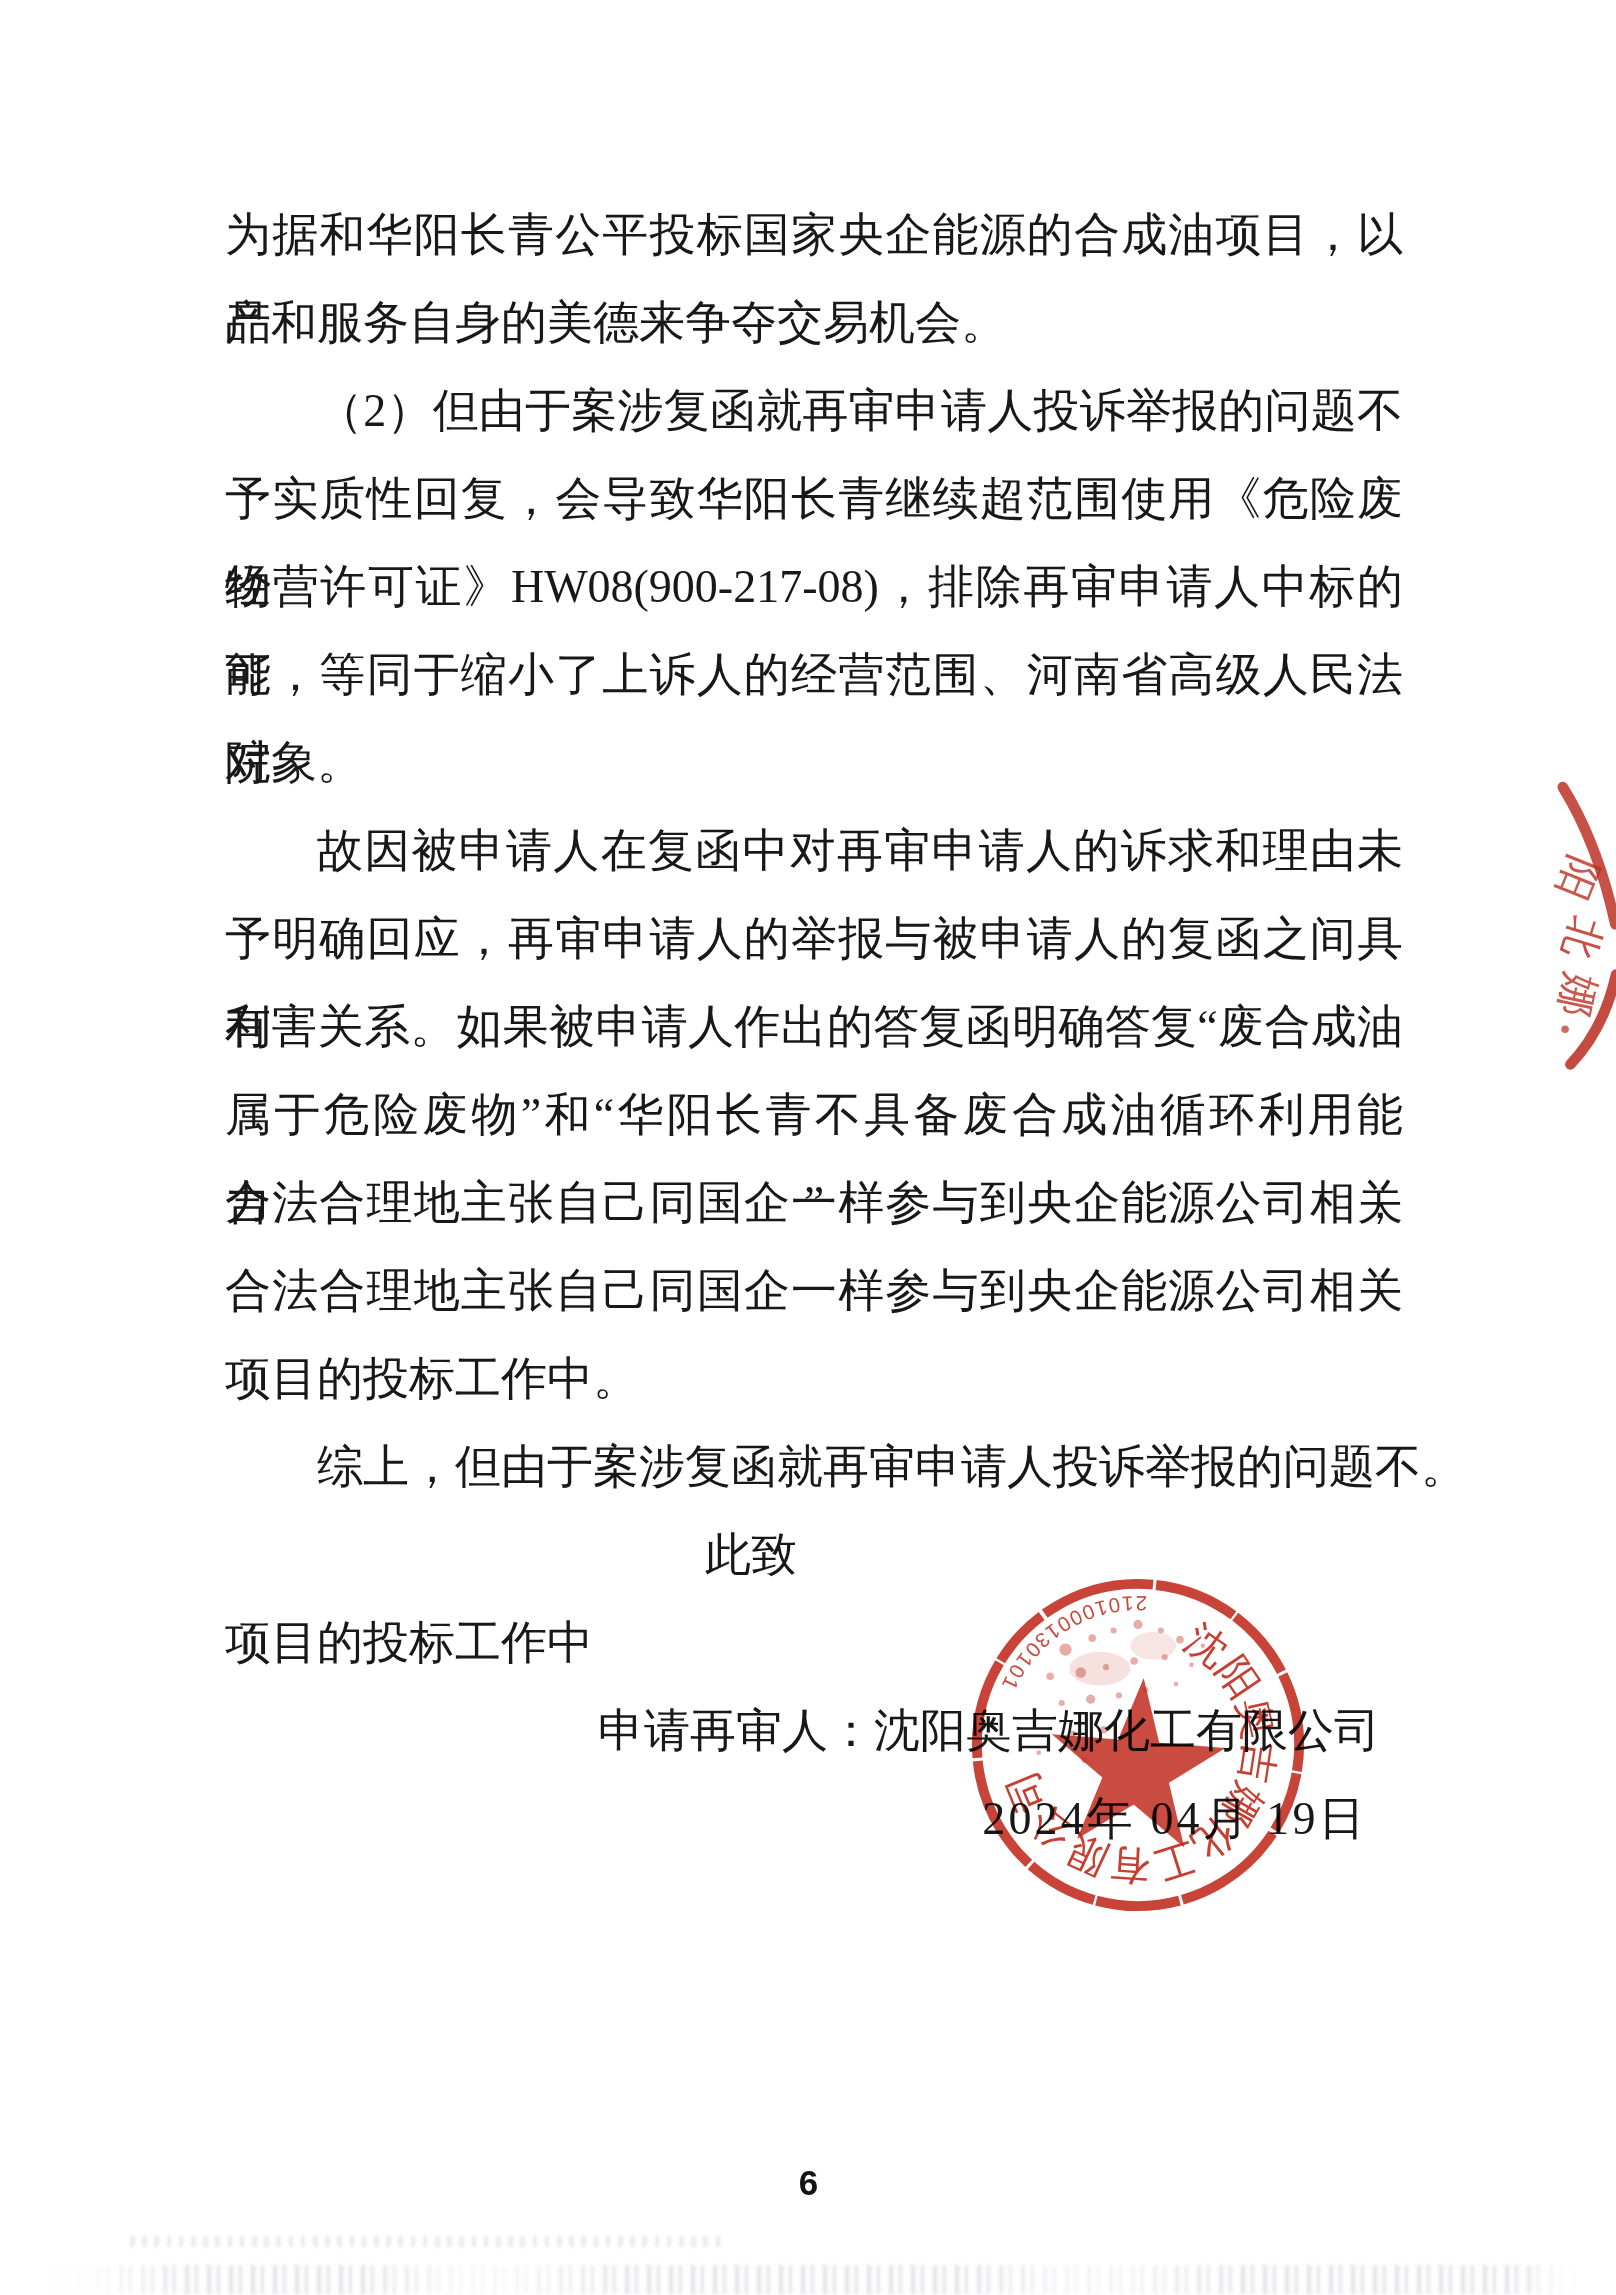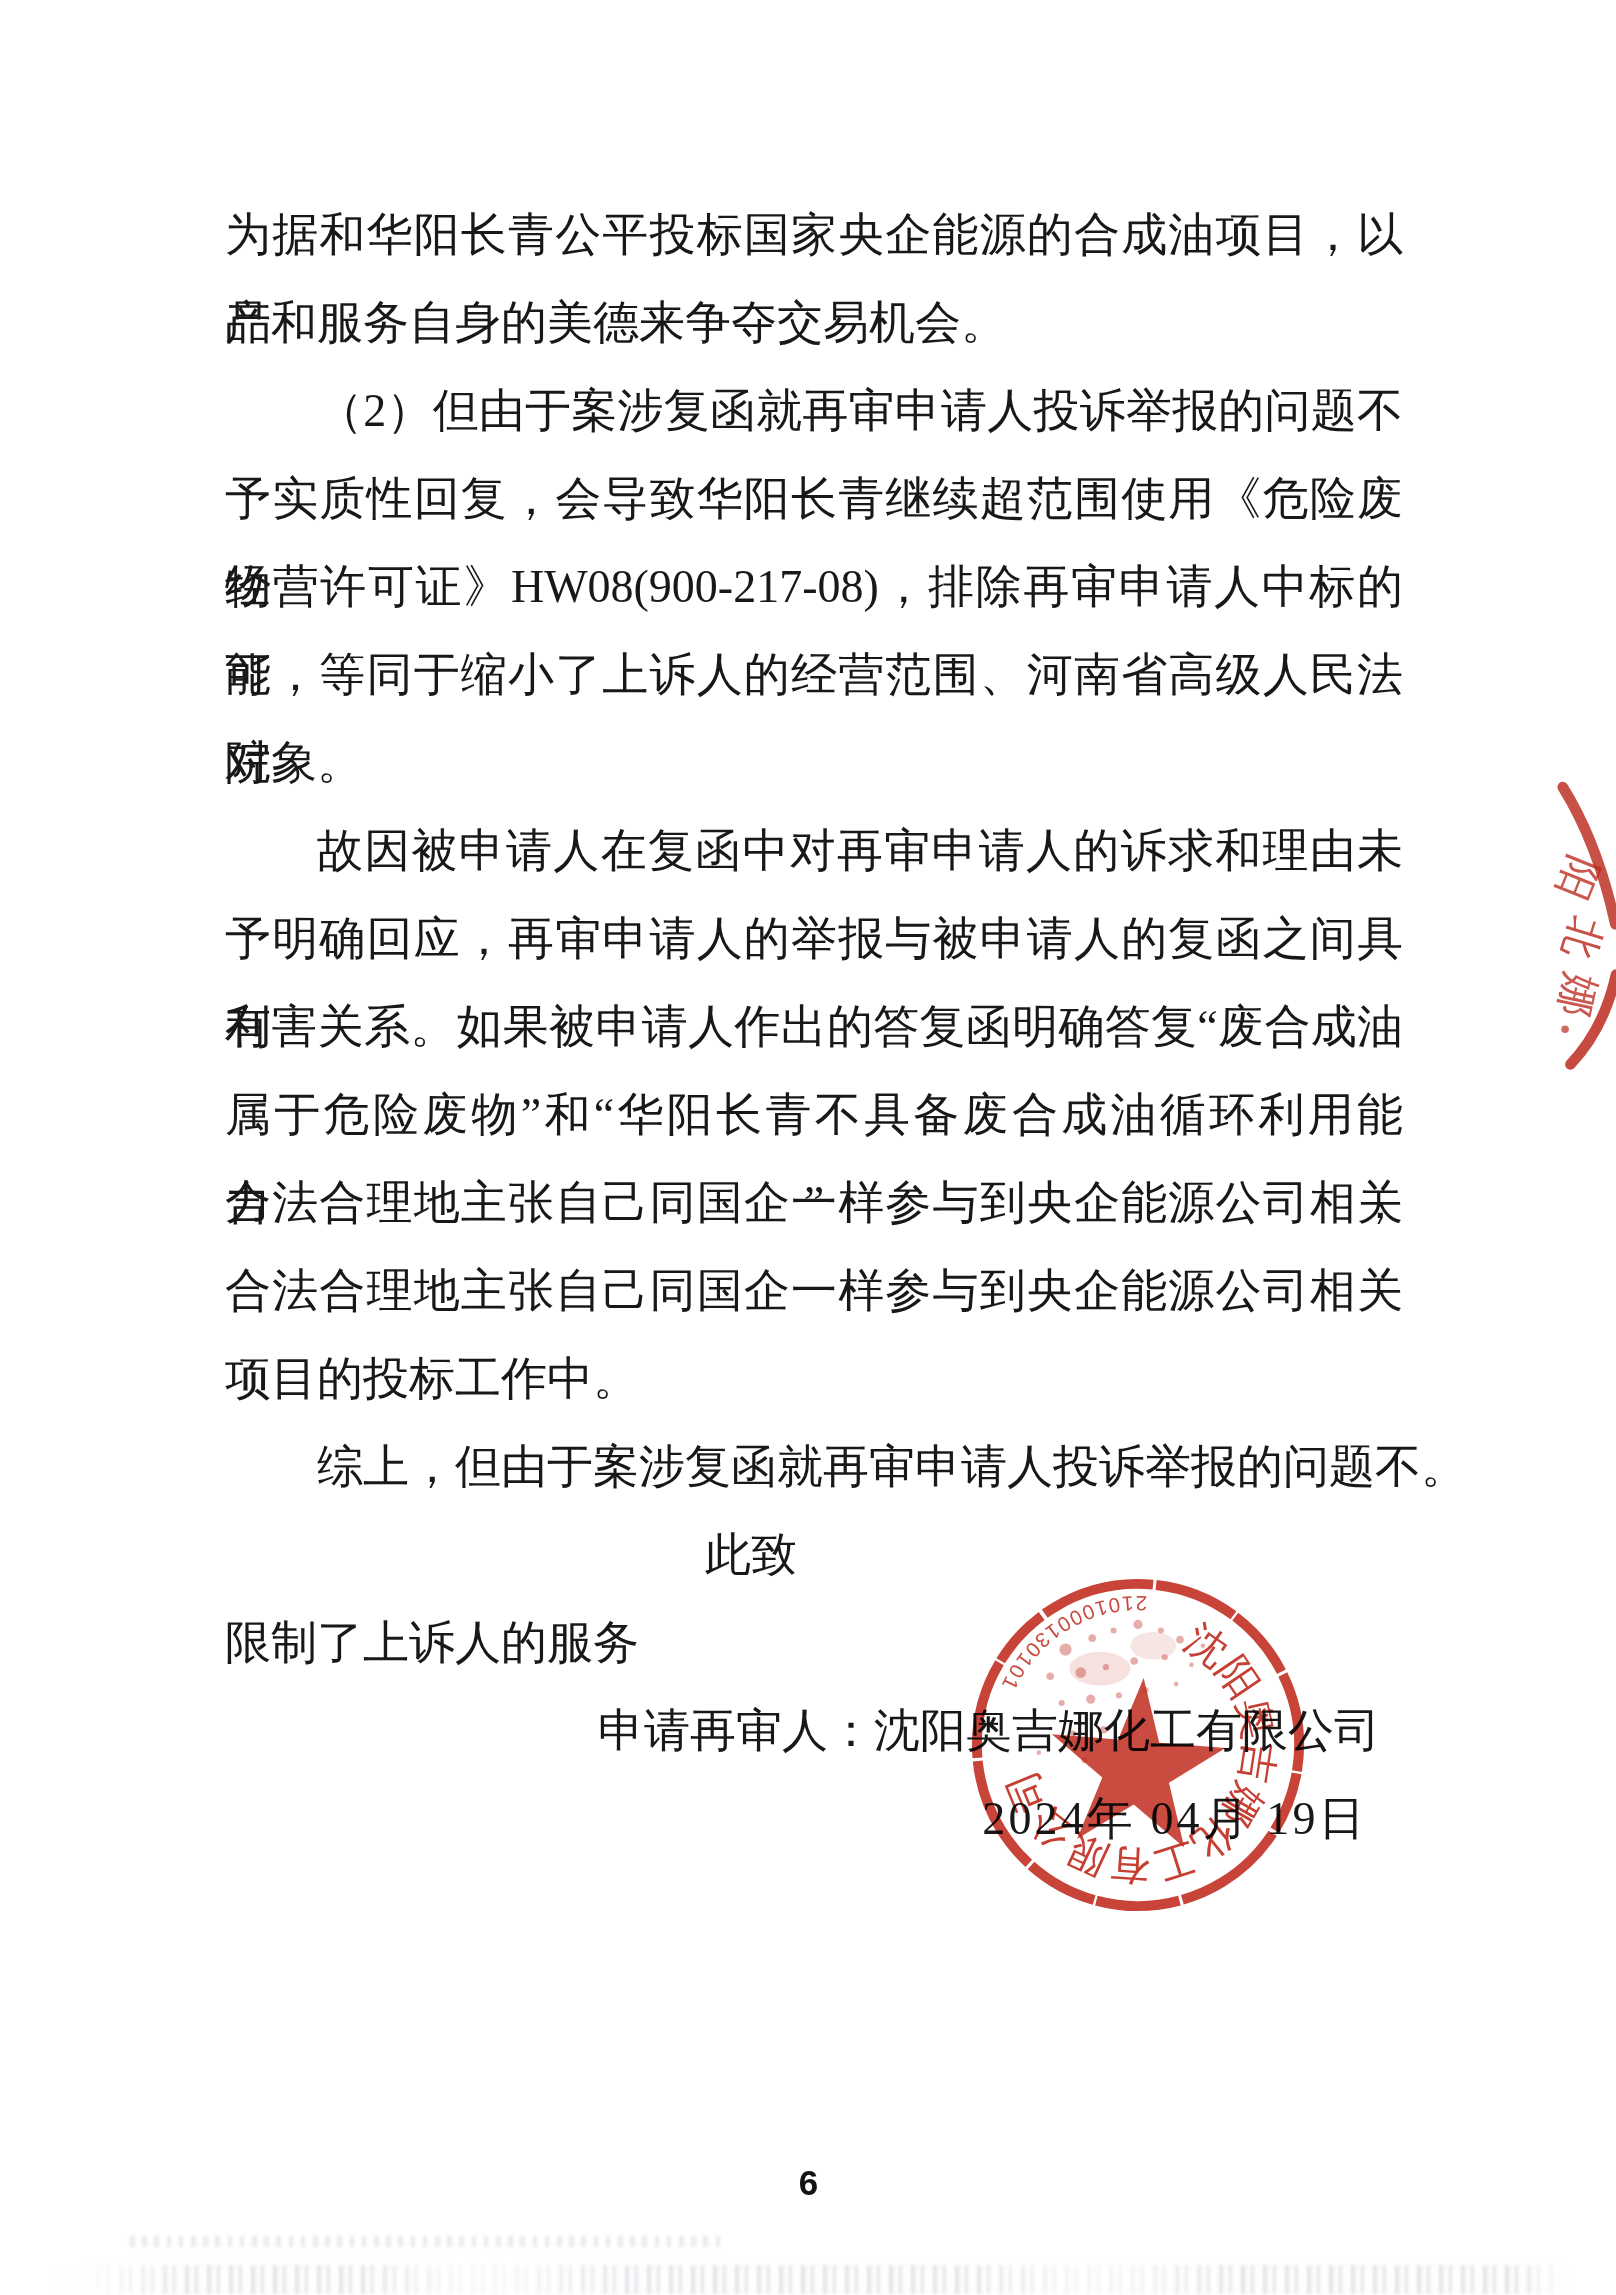--- a/index.html
+++ b/index.html
@@ -71,21 +71,21 @@
         <div class="line fill">利害关系。如果被申请人作出的答复函明确答复“废合成油</div>
         <div class="line fill">属于危险废物”和“华阳长青不具备废合成油循环利用能力”，</div>
         <div class="line fill">合法合理地主张自己同国企一样参与到央企能源公司相关</div>
         <div class="line fill">合法合理地主张自己同国企一样参与到央企能源公司相关</div>
         <div class="line">项目的投标工作中。</div>
         <div class="line" style="text-indent: 92px;">综上，但由于案涉复函就再审申请人投诉举报的问题不。</div>
       </div>
 
     <div class="line salute">此致</div>
 
-    <div class="line">限制了上诉人的服务</div>
+    <div class="line">项目的投标工作中</div>
 
     <div class="line signer"><span>申请再审人：</span><span>沈阳奥吉娜化工有限公司</span></div>
 
     <div class="line dateline">2024年 04月 19日</div>
   </div>
 
   <svg id="sealSvg" class="sealbox" viewBox="0 0 600 600">
       <g transform="rotate(148.5 300 300)">
         <circle cx="300" cy="300" r="211" fill="none" stroke="#c02a1d" stroke-width="13" stroke-opacity="0.88" stroke-dasharray="95 4 130 3 80 5 150 4 110 3"></circle>
         <path id="sealNamePath" fill="none" d="M184.6 379.3 A140 140 0 1 1 430.3 351.3"></path>

